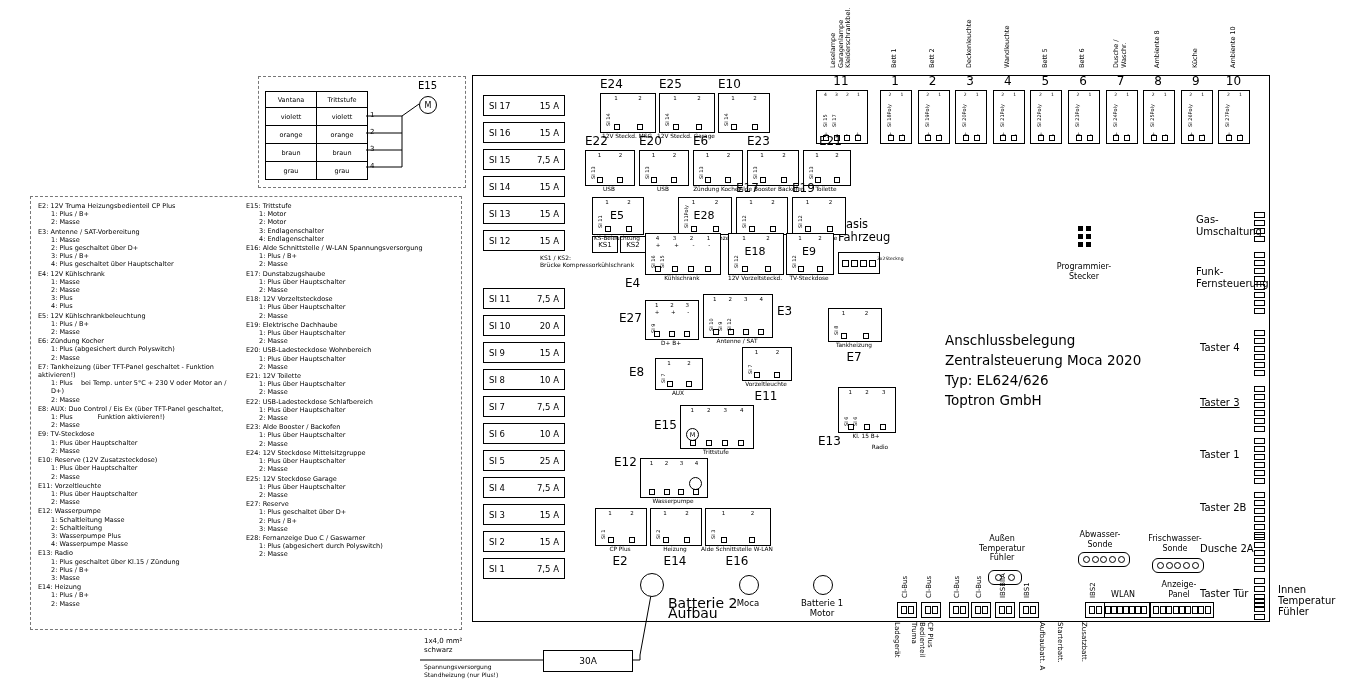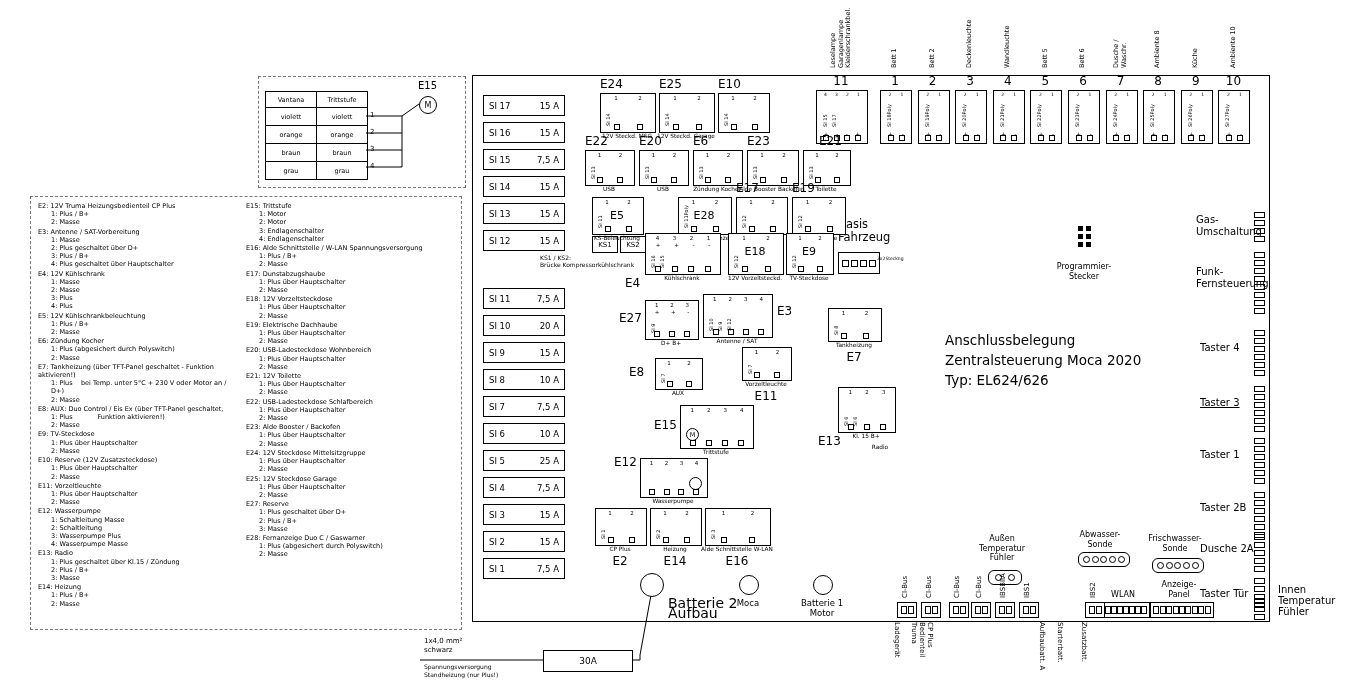--- a/index.html
+++ b/index.html
@@ -237,20 +237,21 @@
         <div class="lg-title">E28: Fernanzeige Duo C / Gaswarner</div>
         <div class="lg-pin">1: Plus (abgesichert durch Polyswitch)</div>
         <div class="lg-pin">2: Masse</div>
       </div>
     </div>
 
   <div class="abs" style="left:945px;top:330px;font-size:13.5px;line-height:20px;">
     <div>Anschlussbelegung</div>
     <div>Zentralsteuerung Moca 2020</div>
     <div>Typ: EL624/626</div>
+    <div>Toptron GmbH</div>
   </div>
 
   <div class="abs b" style="left:592px;top:236px;width:24px;height:15px;font-size:7px;display:flex;align-items:center;justify-content:center;">KS1</div>
   <div class="abs b" style="left:620px;top:236px;width:24px;height:15px;font-size:7px;display:flex;align-items:center;justify-content:center;">KS2</div>
   <div class="abs" style="left:540px;top:254px;font-size:6px;line-height:7px;">
     <div>KS1 / KS2:</div>
     <div>Brücke Kompressorkühlschrank</div>
   </div>
 
   <div class="abs" style="left:838px;top:218px;font-size:11.5px;line-height:13px;">

